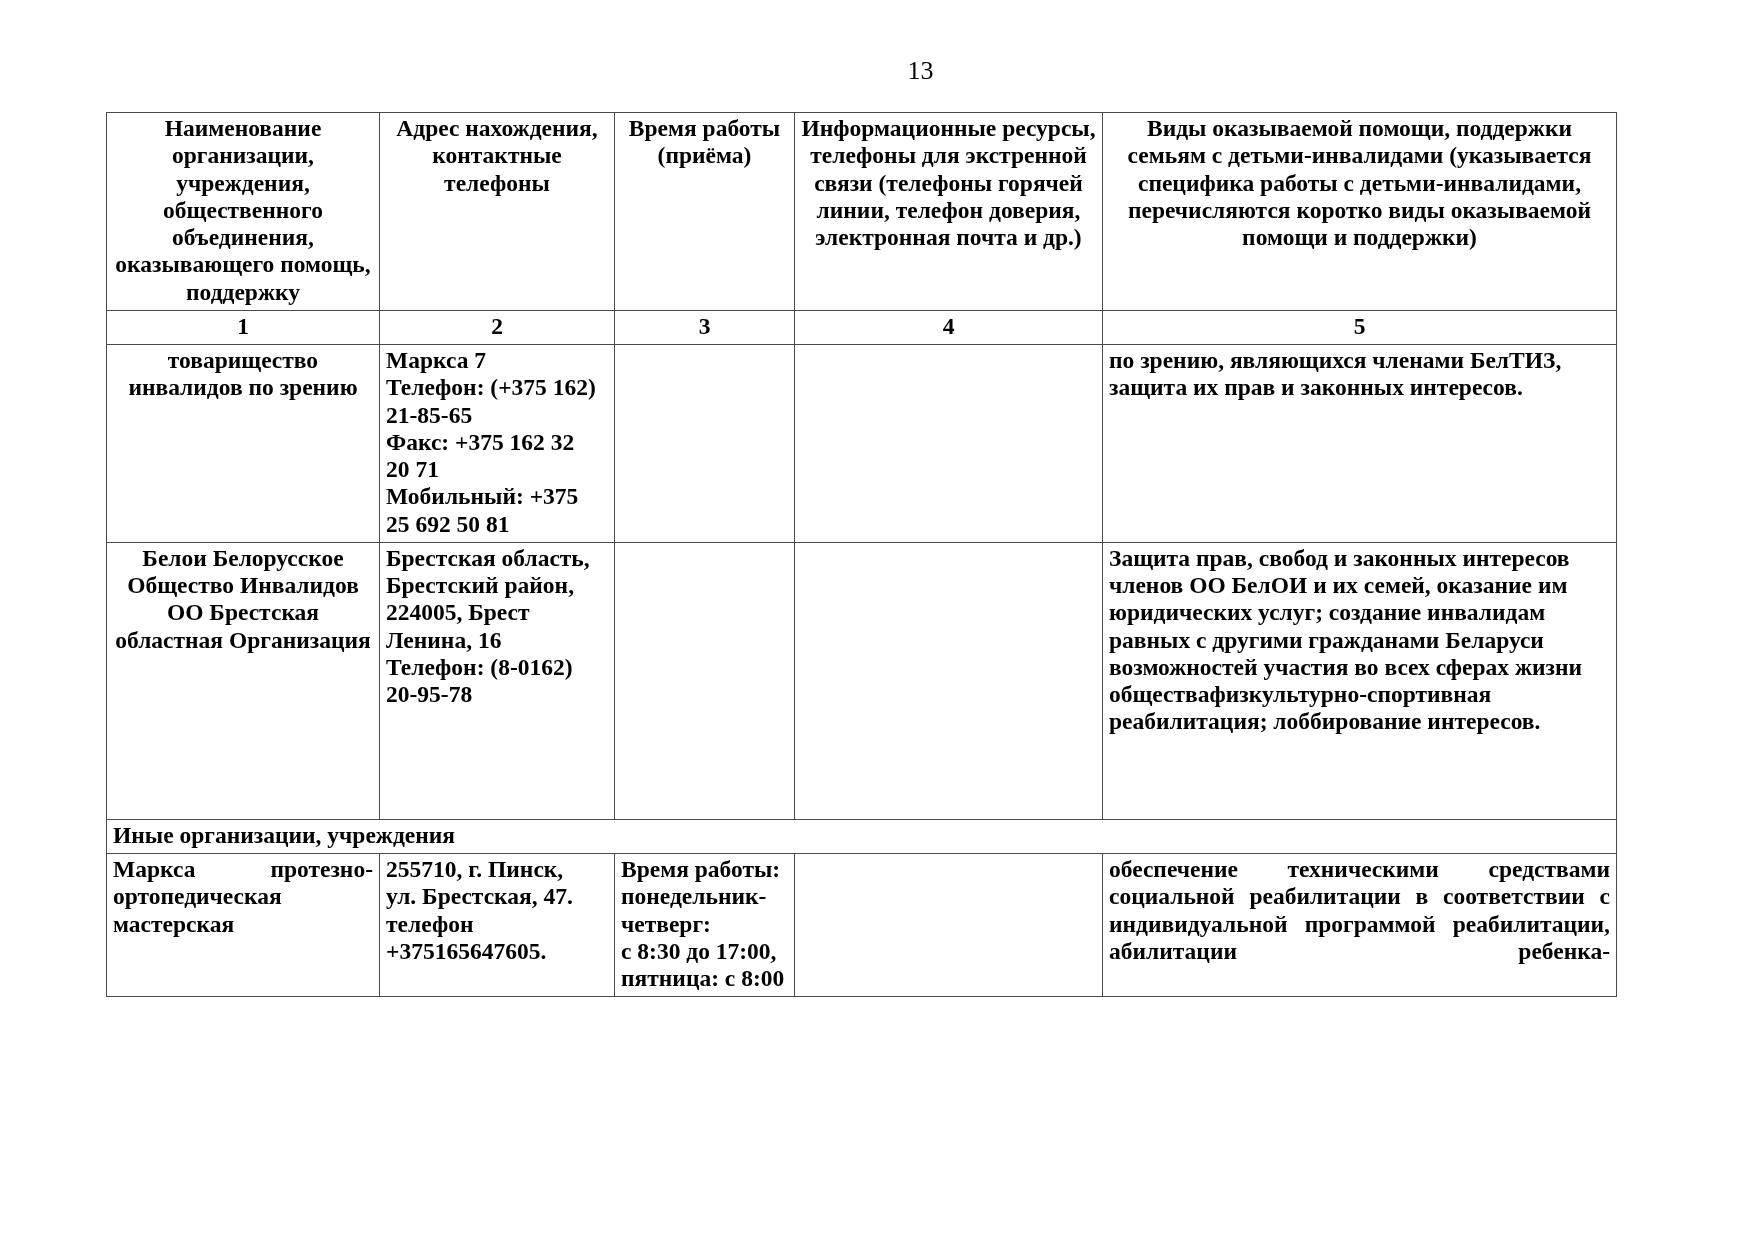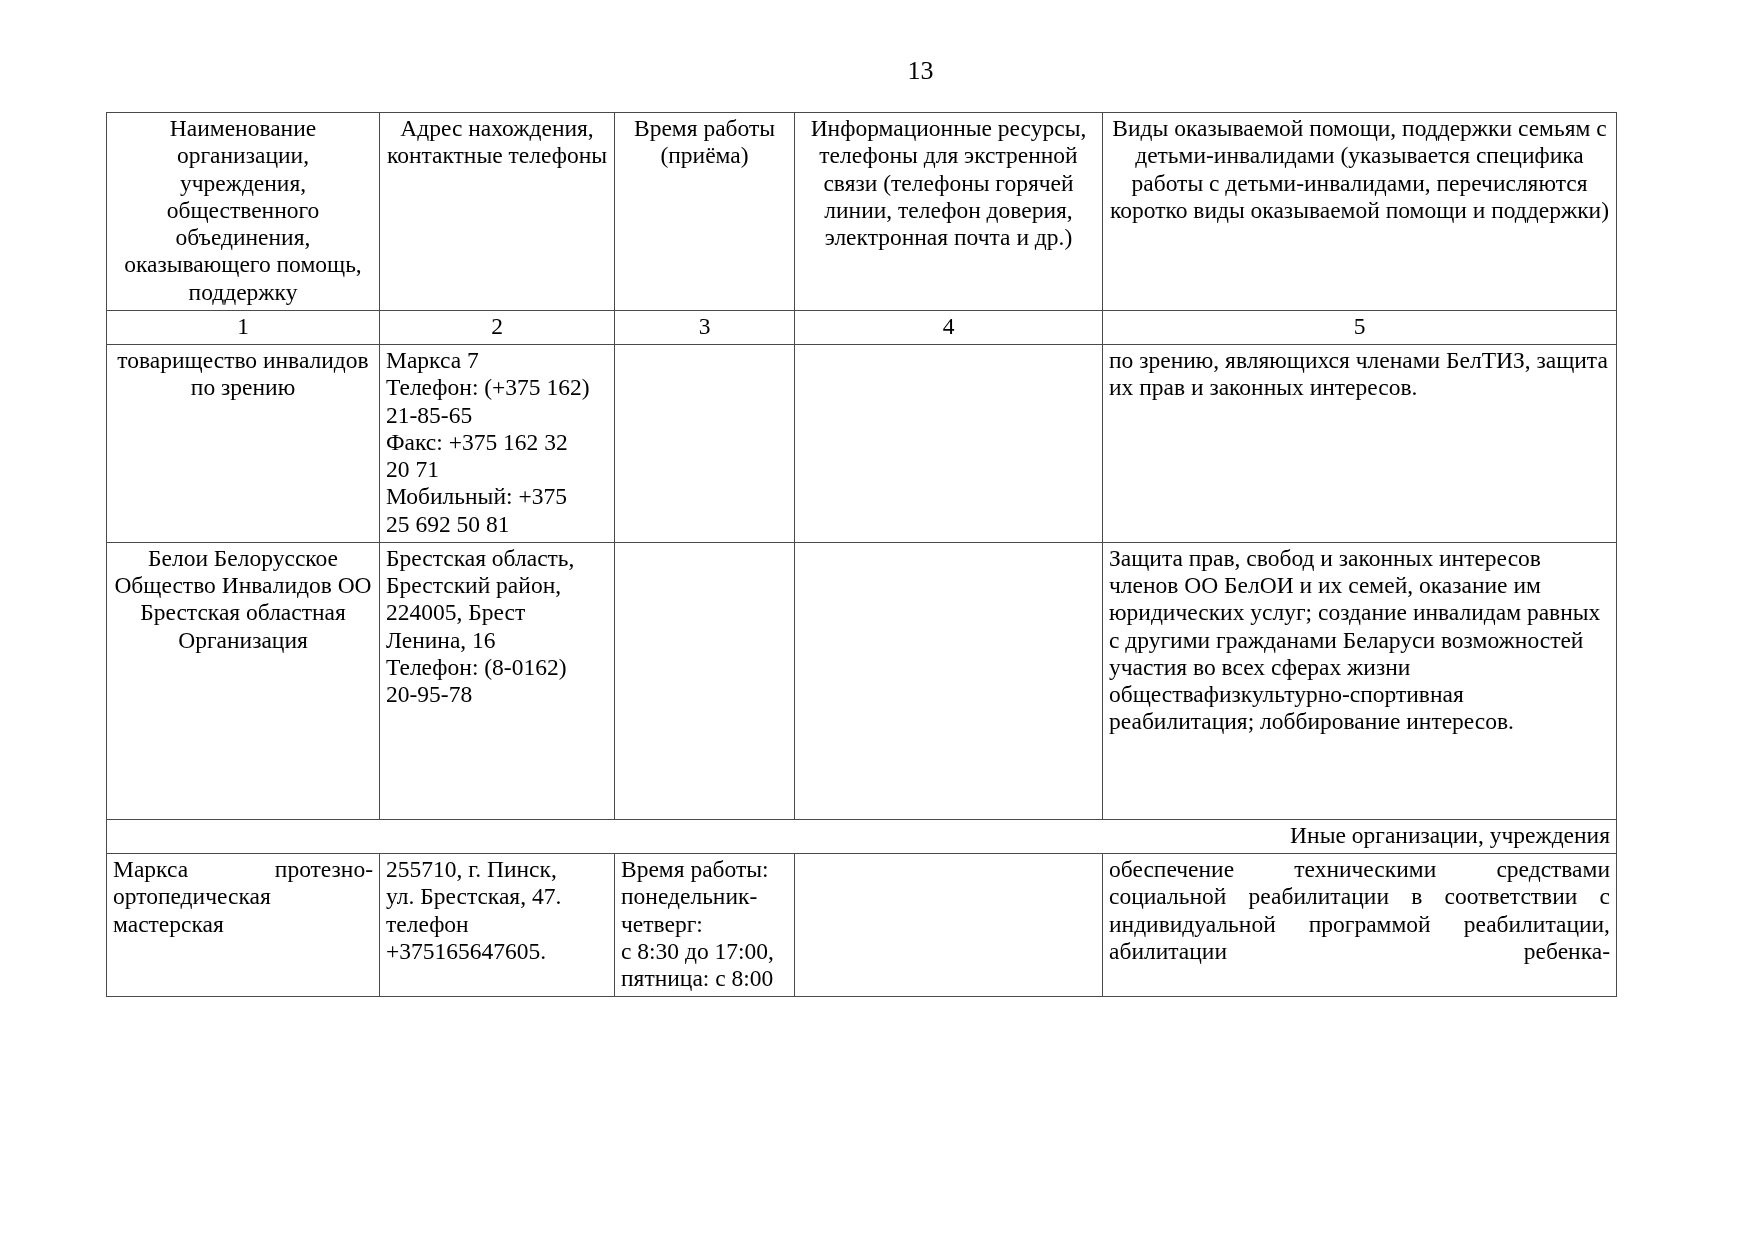--- a/index.html
+++ b/index.html
@@ -44,21 +44,21 @@
     border-collapse: collapse;
     table-layout: fixed;
   }
   table.doc-table td,
   table.doc-table th {
     border: 1.4px solid #4a4a4a;
     vertical-align: top;
     padding: 2px 6px 4px 6px;
     font-size: 23.5px;
     line-height: 1.16;
-    font-weight: normal;
+    font-weight: bold;
   }
   
   col.c1 { width: 273px; }
   col.c2 { width: 235px; }
   col.c3 { width: 180px; }
   col.c4 { width: 308px; }
   col.c5 { width: 514px; }
 
   th.head-cell {
     text-align: center;
@@ -78,21 +78,21 @@
   td.left-cell {
     text-align: center;
   }
   td.center-cell {
   }
   td.just-cell {
     text-align: justify;
     text-align-last: justify;
   }
   td.section-cell {
-    text-align: right;
+    text-align: left;
     font-weight: bold;
     font-size: 25px;
     padding: 4px 6px 6px 6px;
     line-height: 1.15;
   }
   .cell-text { display: block; white-space: pre-line; }
   .row-tall-1 td { height: 148px; }
   .row-tall-2 td { height: 270px; }
   .row-tall-3 td { height: 96px; }
 </style>

